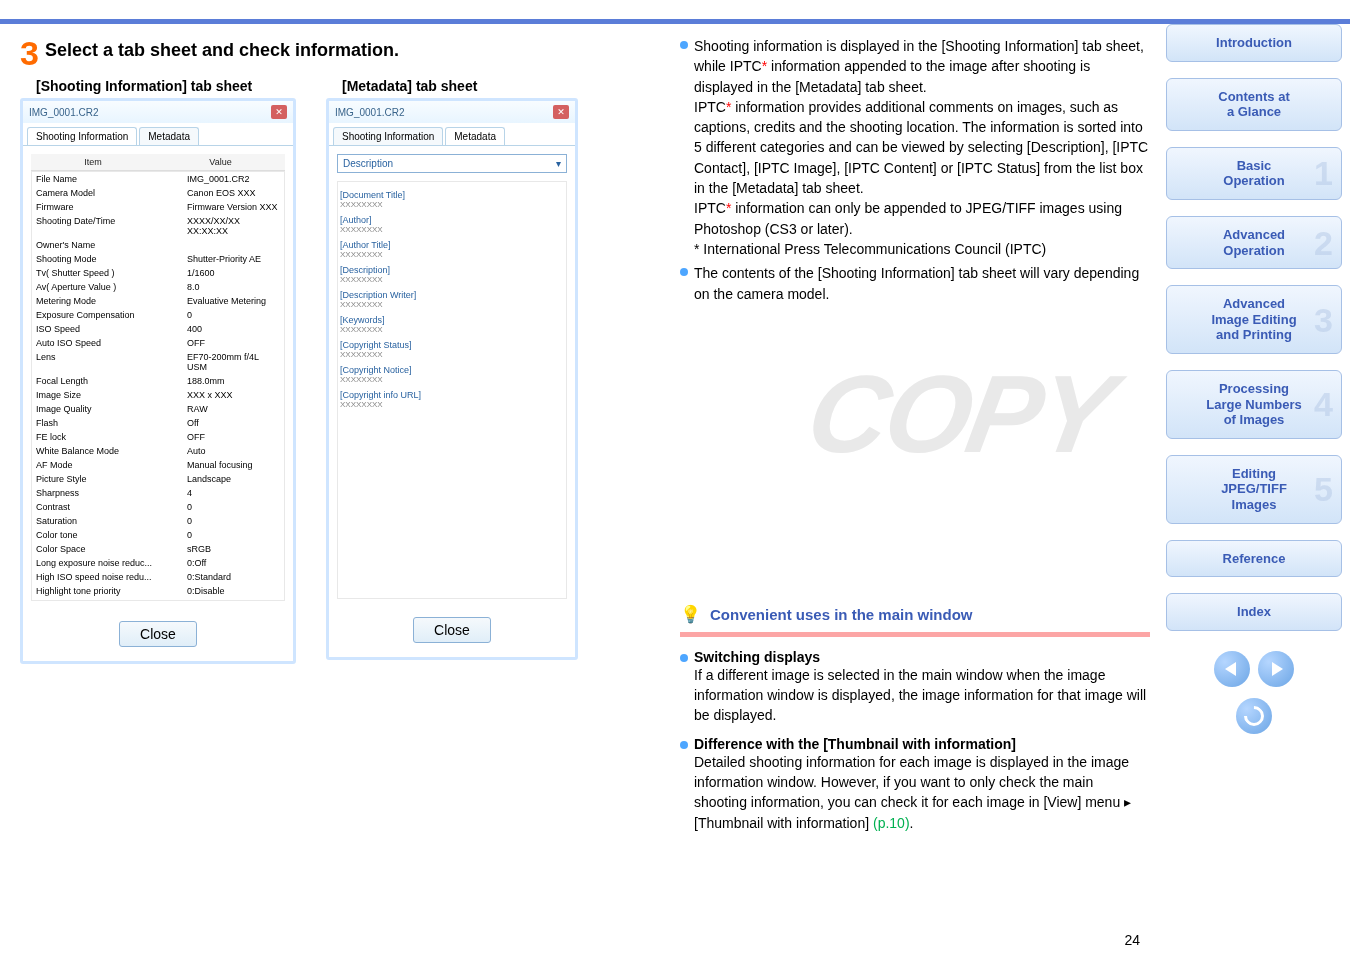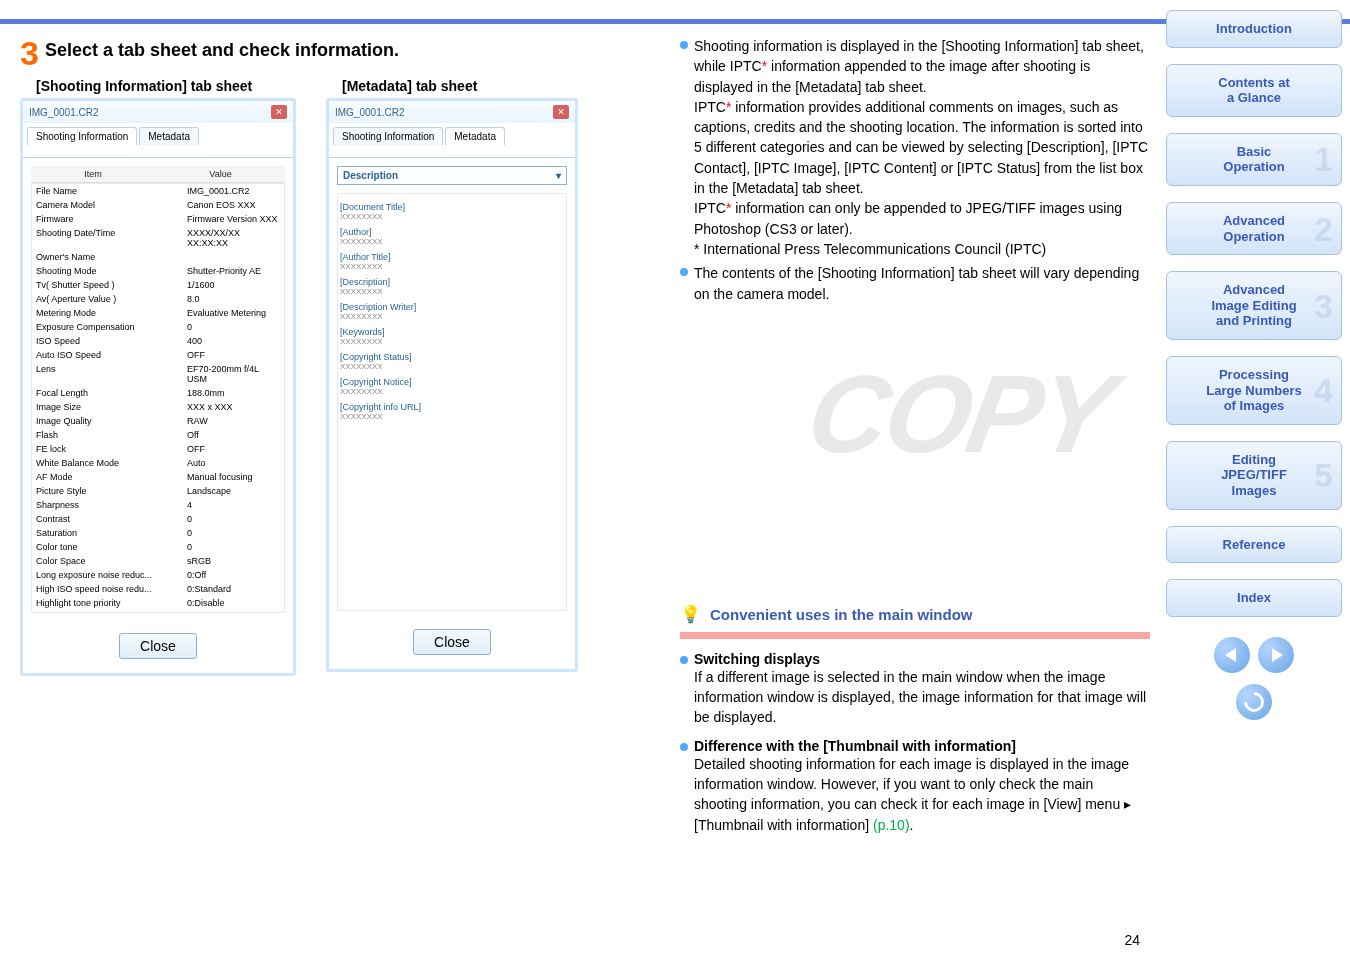--- a/index.html
+++ b/index.html
@@ -8,52 +8,52 @@
   .content-area { display: flex; position: absolute; top: 36px; left: 20px; right: 200px; bottom: 0; }
   .left-col { width: 630px; }
   .step-header { display: flex; align-items: flex-start; margin-bottom: 8px; }
   .step-num { font-size: 34px; font-weight: bold; color: #ff6b00; margin-right: 6px; line-height: 1; }
   .step-title { font-size: 18px; font-weight: bold; color: #000; padding-top: 4px; }
   .tab-sheets { display: flex; gap: 30px; margin-top: 6px; }
   .tab-label { font-size: 14px; font-weight: bold; color: #000; margin-bottom: 4px; margin-left: 16px; }
   .window { border: 3px solid #cfe5ff; border-radius: 3px; background: #fff; font-size: 10px; }
   .win-title { background: linear-gradient(#f8fcff,#e8f5ff); padding: 4px 6px; color: #39648b; font-size: 10px; display: flex; justify-content: space-between; align-items: center; }
   .close-x { width: 16px; height: 14px; background: #d46060; color: #fff; text-align: center; border-radius: 2px; font-size: 9px; line-height: 14px; }
-  .tabs-row { display: flex; border-bottom: 1px solid #b8d4e8; padding: 4px 4px 12px 4px; }
+  .tabs-row { display: flex; border-bottom: 1px solid #b8d4e8; padding: 4px 4px 0 4px; }
   .tab-btn { padding: 3px 8px; border: 1px solid #b8d4e8; border-bottom: none; background: #f5f9fc; font-size: 10px; margin-right: 2px; border-radius: 3px 3px 0 0; }
   .tab-btn.active { background: #fff; }
   .info-table { width: 254px; margin: 8px; font-size: 9px; }
   .info-table .hdr { display: flex; border-bottom: 1px solid #ddd; padding: 3px 4px; color: #222; background: #f5f5f5; justify-content: center; }
   .info-table .hdr span:first-child { flex: 0 0 125px; }
   .data-rows { height: 430px; overflow: hidden; border: 1px solid #e8e8e8; }
   .data-row { display: flex; padding: 2px 4px; gap: 26px; }
   .data-row span:first-child { flex: 0 0 125px; }
   .close-btn-cont { text-align: center; padding: 12px 0 14px; }
   .close-btn { display:inline-block; padding: 4px 20px; border: 1px solid #8bb1d6; background: linear-gradient(#f5f9fc,#e0eef8); border-radius: 3px; font-size: 14px; }
   .meta-window { width: 252px; }
-  .meta-dropdown { margin: 8px; border: 1px solid #8bb1d6; padding: 3px 5px; color: #2962a0; font-size: 10px; display: flex; justify-content: space-between; font-weight: bold; }
+  .meta-dropdown { margin: 8px; border: 1px solid #8bb1d6; padding: 3px 5px; color: #2962a0; font-size: 10px; display: flex; justify-content: space-between; }
   .meta-body { margin: 6px 8px; height: 418px; border: 1px solid #e8e8e8; padding: 2px; overflow: hidden; }
   .meta-key { color: #2962a0; font-size: 9px; margin-top: 6px; }
   .meta-val { color: #888; font-size: 8px; }
   .right-col { flex: 1; padding-left: 30px; }
   .bullet { display: flex; margin-bottom: 4px; }
   .bullet-dot { width: 8px; height: 8px; border-radius: 50%; background: #4da6ff; margin-top: 5px; margin-right: 6px; flex-shrink: 0; }
   .body-text { font-size: 14px; line-height: 1.45; color: #000; }
   .red-ast { color: #ff0000; }
   .tip-section { margin-top: 300px; }
-  .tip-hdr { display: flex; align-items: center; border-bottom: 7px solid #fca5a5; padding-bottom: 6px; margin-bottom: 12px; }
+  .tip-hdr { display: flex; align-items: center; border-bottom: 5px solid #fca5a5; padding-bottom: 6px; margin-bottom: 12px; }
   .bulb-icon { width: 22px; height: 22px; margin-right: 8px; position: relative; display: inline-block; }
   .bulb-icon::before { content: "💡"; font-size: 17px; color: #ffb000; }
   .tip-title { color: #3a5bb5; font-weight: bold; font-size: 15px; }
   .sub-bullet { display: flex; margin-bottom: 4px; margin-top: 10px; }
   .sub-title { font-weight: bold; font-size: 14px; }
   .green-link { color: #00b050; }
   .page-num { position: absolute; bottom: 6px; right: 210px; font-size: 14px; }
   
-  .sidebar { position: absolute; right: 8px; top: 10px; width: 176px; }
+  .sidebar { position: absolute; right: 8px; top: 24px; width: 176px; }
   .sidebar-btn { display: block; width: 100%; border: 1px solid #a6c0e6; border-radius: 6px; background: linear-gradient(#f0f6fe,#d2e4f8); color: #3a5bb5; font-weight: bold; font-size: 13px; text-align: center; padding: 10px 4px; margin-bottom: 16px; line-height: 1.2; position: relative; }
   .ghost-num { position: absolute; right: 8px; top: 50%; transform: translateY(-50%); font-size: 34px; color: rgba(180,200,230,0.5); font-weight: bold; }
   .nav-circles { text-align: center; margin-top: 20px; }
   .circle-row { margin-bottom: 8px; }
   .circ { display: inline-block; width: 36px; height: 36px; border-radius: 50%; background: radial-gradient(circle at 30% 30%, #b5d6ff, #6ba5e5); margin: 0 2px; position: relative; }
   .circ .tri-left { position: absolute; left: 11px; top: 11px; width: 0; height: 0; border-top: 7px solid transparent; border-bottom: 7px solid transparent; border-right: 11px solid #fff; }
   .circ .tri-right { position: absolute; right: 11px; top: 11px; width: 0; height: 0; border-top: 7px solid transparent; border-bottom: 7px solid transparent; border-left: 11px solid #fff; }
   .circ .undo { position: absolute; left: 8px; top: 8px; width: 20px; height: 20px; border: 3px solid #fff; border-radius: 50%; border-left-color: transparent; transform: rotate(45deg); }
   .copy-wm { position: absolute; right: 240px; top: 350px; font-size: 110px; font-weight: bold; font-style: italic; color: #e9e9e9; letter-spacing: -3px; transform: skew(-10deg); pointer-events: none; z-index: -1; }
 </style>

